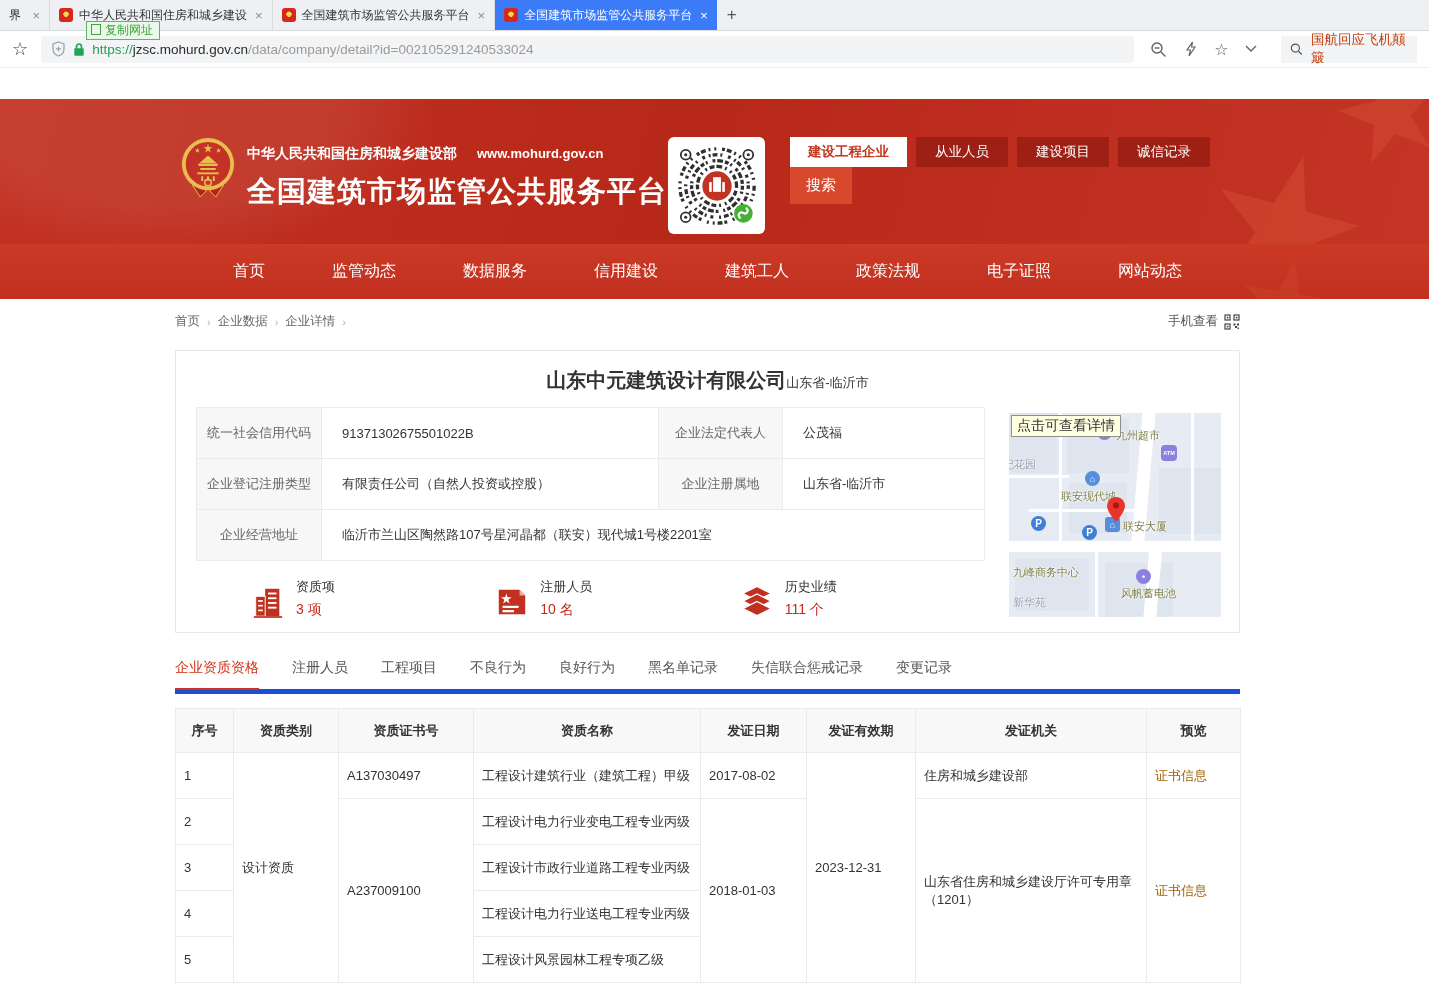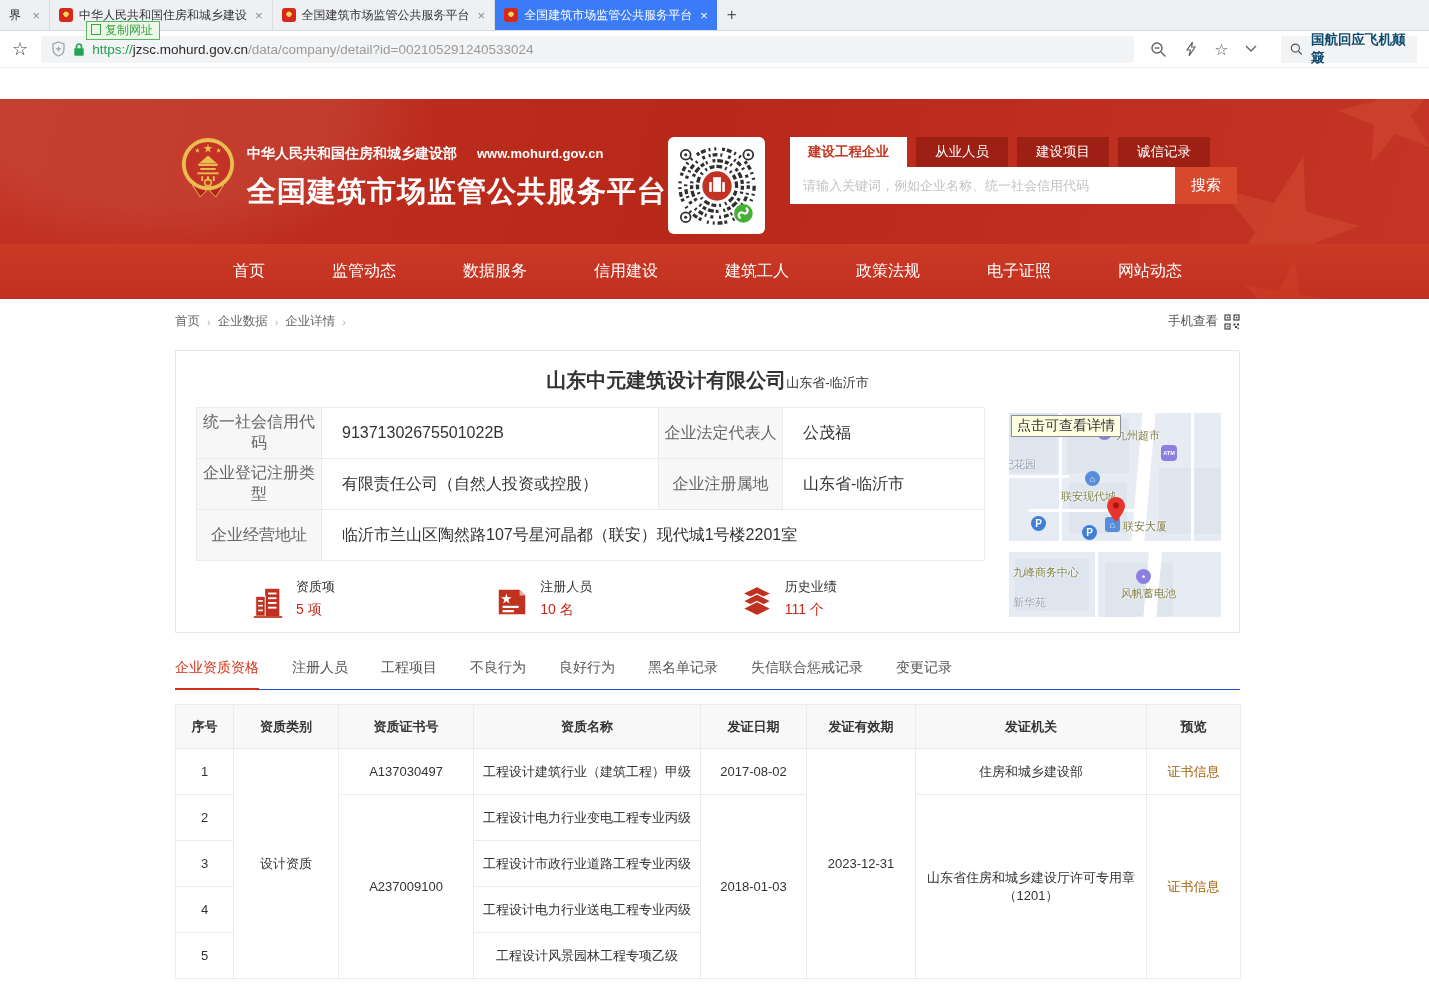--- a/index.html
+++ b/index.html
@@ -33,21 +33,21 @@
     display:flex; align-items:center; padding:0 12px; }
   .bm-star { font-size:18px; color:#3c4043; margin-right:13px; }
   .urlbar { width:1093px; height:27px; background:#f3f4f6; border-radius:4px;
     display:flex; align-items:center; padding:0 10px; gap:7px; font-size:13.5px; }
   .url-scheme { color:#1fa14e; }
   .url-host { color:#2b2b2b; }
   .url-path { color:#9a9a9a; white-space:nowrap; overflow:hidden; }
   .right-icons { display:flex; align-items:center; gap:17px; margin-left:16px; color:#5f6368; }
   .ri-star { font-size:16px; color:#5f6368; }
   .br-search { margin-left:24px; flex:1; height:27px; background:#f3f4f6;
-    display:flex; align-items:center; gap:8px; padding:0 9px; font-size:13.5px; color:#0c4a6e;font-weight:bold; }
+    display:flex; align-items:center; gap:8px; padding:0 9px; font-size:13.5px; color:#c2410c; }
 
   .white-gap { height:31px; background:#fff; }
 
   
   .site-header { height:145px; position:relative; overflow:hidden;
     background:linear-gradient(105deg,#c23122 0%,#b82819 48%,#bf2e20 75%,#c43525 100%); }
   .site-header::before { content:""; position:absolute; left:-120px; top:-140px; width:560px; height:300px;
     background:radial-gradient(ellipse at center, rgba(255,255,255,.07) 0 45%, transparent 70%); }
   .flag-star { position:absolute; background:#d14a2e; opacity:.6;
     clip-path:polygon(50% 0%,61% 35%,98% 35%,68% 57%,79% 91%,50% 70%,21% 91%,32% 57%,2% 35%,39% 35%); }
@@ -87,21 +87,21 @@
     font-size:12.5px; color:#666; }
   .crumbs { display:flex; align-items:center; gap:7px; }
   .crumb { cursor:pointer; }
   .crumb-sep { color:#b0b0b0; font-size:11px; }
   .mobile-view { display:flex; align-items:center; gap:6px; color:#555; cursor:pointer; }
 
   .main-box { margin-top:20px; border:1px solid #e8e8e8; height:283px; position:relative; padding:0 20px; }
   .company-head { display:flex; justify-content:center; padding-top:16px; }
   .company-name { font-size:20px; font-weight:bold; color:#333; }
   .company-region { font-size:13px; color:#333; padding-top:7px; }
-  .info-table { border-collapse:collapse; margin-top:13px; font-size:16px; table-layout:fixed; }
+  .info-table { border-collapse:collapse; margin-top:13px; font-size:13px; table-layout:fixed; }
   .info-table td { border:1px solid #ebebeb; height:51px; }
   .info-table .lbl { background:#f7f7f7; color:#666; text-align:center; }
   .info-table .val { color:#333; padding:0 20px; }
 
   .stats { display:flex; width:788px; margin-top:17px; padding-left:55px; }
   .stat { flex:1; display:flex; gap:11px; align-items:flex-end; }
   .stat-label { font-size:13px; color:#333; }
   .stat-value { font-size:14px; color:#c7281a; margin-top:5px; }
 
   
@@ -118,27 +118,27 @@
   .mk { position:absolute; z-index:4; display:flex; align-items:center; justify-content:center;
     color:#fff; font-weight:bold; }
   .mk-purple { width:15px; height:15px; border-radius:50% 50% 50% 50%; background:#8d7fe0; font-size:9px; }
   .mk-blue { width:15px; height:15px; border-radius:50%; background:#578edb; font-size:9px; }
   .mk-p { width:15px; height:15px; border-radius:50%; background:#3f7fd6; font-size:10px; }
   .mk-atm { width:16px; height:16px; border-radius:4px; background:#8d7fe0; font-size:5.5px; }
   .red-pin { position:absolute; z-index:5; }
 
   
   .detail-tabs { margin-top:26px; display:flex; gap:33px; font-size:14px; color:#555;
-    border-bottom:1px solid #1d4ed8; }
+    border-bottom:5px solid #1d4ed8; }
   .dtab { padding-bottom:11px; cursor:pointer; }
   .dtab.active { color:#d03118; border-bottom:2px solid #d03118; margin-bottom:-1px; }
 
   
   .qual-table { margin-top:14px; border-collapse:collapse; width:1065px; font-size:13px;
-    color:#333; text-align:center; table-layout:fixed; }
+    color:#333; table-layout:fixed; }
   .qual-table th { background:#f8f8f8; border:1px solid #ebebeb; height:44px; font-size:13px; font-weight:bold; }
   .qual-table td { border:1px solid #ebebeb; height:46px; padding:4px 8px; }
   .cert-link { color:#a16207; cursor:pointer; }
 </style>
 </head>
 <body>
 
 <div class="tabstrip">
   <div class="tab partial">
     <span class="tab-title">界</span>
@@ -261,21 +261,20 @@
       </svg>
     </div>
     <div class="search-mod">
       <div class="search-tabs">
         <div class="s-tab active">建设工程企业</div>
         <div class="s-tab">从业人员</div>
         <div class="s-tab">建设项目</div>
         <div class="s-tab">诚信记录</div>
       </div>
       <div class="search-row">
-        <input class="search-input" placeholder="请输入关键词，例如企业名称、统一社会信用代码" style="">
         <button class="search-btn">搜索</button>
       </div>
     </div>
   </div>
 </div>
 
 <div class="nav">
   <div class="flag-star fs3"></div>
   <div class="nav-inner">
     <span class="nav-item">首页</span>
@@ -361,21 +360,21 @@
             <rect x="18" y="18" width="9" height="2"></rect>
               <rect x="18" y="23" width="9" height="2"></rect>
             <rect x="7.5" y="16" width="5" height="1.8"></rect>
               <rect x="7.5" y="21" width="5" height="1.8"></rect>
               <rect x="7.5" y="26" width="5" height="1.8"></rect>
           </g>
           <rect x="3" y="33" width="30" height="1.8" fill="#c0311f"></rect>
         </svg>
         <div>
           <div class="stat-label">资质项</div>
-          <div class="stat-value">5 项</div>
+          <div class="stat-value">3 项</div>
         </div>
       </div>
       <div class="stat">
         <svg width="34" height="34" viewBox="0 0 36 36">
           <path d="M4 5h22l6 6v20H4z" fill="#c0311f"></path>
           <polygon points="26,5 32,11 26,11" fill="#f0a99f"></polygon>
           <polygon points="12,9 13.3,13.1 17.6,13.1 14.1,15.6 15.4,19.7 12,17.2 8.6,19.7 9.9,15.6 6.4,13.1 10.7,13.1" fill="#fff"></polygon>
           <rect x="8" y="22" width="17" height="2.4" fill="#fff"></rect>
           <rect x="8" y="26.5" width="12" height="2.4" fill="#fff"></rect>
         </svg>

